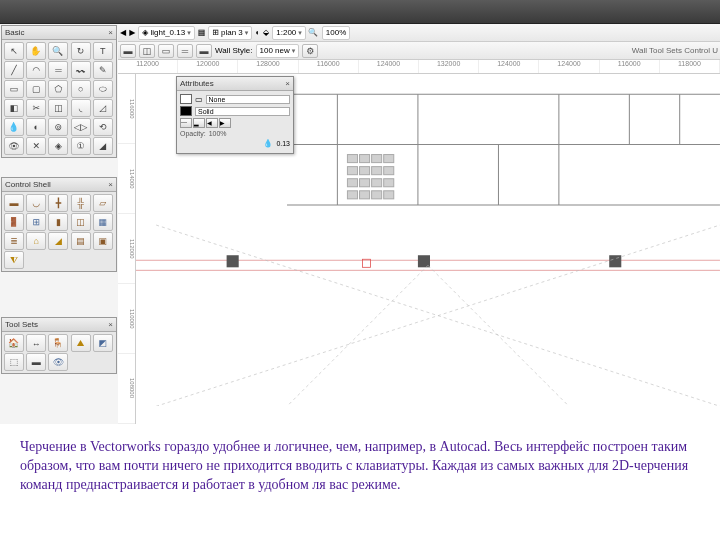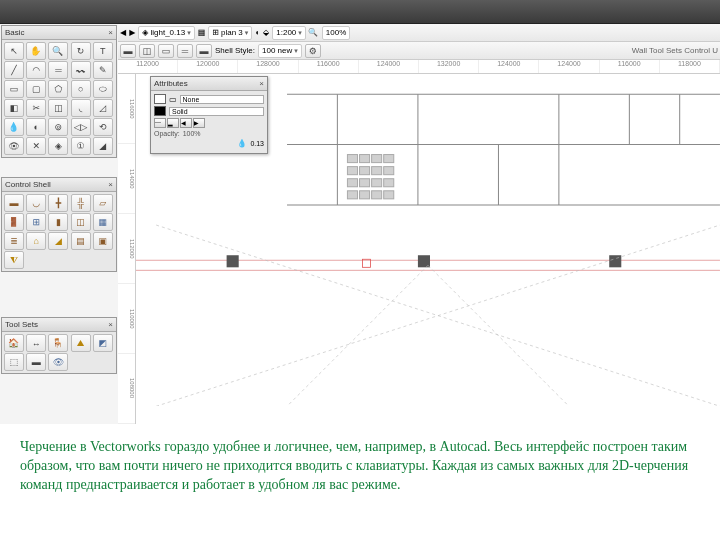--- a/index.html
+++ b/index.html
@@ -18,31 +18,31 @@
 .right-area { flex: 1; display: flex; flex-direction: column; background: #fff; }
 .toolbar-row { height: 18px; background: linear-gradient(#f8f8f8,#e8e8e8); border-bottom: 1px solid #ccc; display: flex; align-items: center; font-size: 8px; padding: 0 2px; gap: 3px; }
 .tb-item { display: flex; align-items: center; gap: 2px; padding: 0 3px; border: 1px solid #ccc; background: #fff; height: 14px; border-radius: 2px; }
 .tb-item .chev { font-size: 7px; color: #666; }
 .ruler-row { height: 14px; background: #fff; border-bottom: 1px solid #ccc; display: flex; font-size: 7px; color: #888; }
 .ruler-row span { flex: 1; text-align: center; border-right: 1px solid #eee; }
 .canvas-wrap { flex: 1; display: flex; position: relative; }
 .vruler { width: 18px; background: #fff; border-right: 1px solid #ccc; display: flex; flex-direction: column; font-size: 6px; color: #888; }
 .vruler span { flex: 1; writing-mode: vertical-rl; text-align: center; border-bottom: 1px solid #eee; }
 .canvas { flex: 1; background: #fff; position: relative; overflow: hidden; }
-.attr-panel { position: absolute; top: 2px; left: 14px; width: 118px; background: #e8e8e8; border: 1px solid #888; box-shadow: 1px 1px 3px rgba(0,0,0,.3); z-index: 10; }
+.attr-panel { position: absolute; top: 2px; left: 40px; width: 118px; background: #e8e8e8; border: 1px solid #888; box-shadow: 1px 1px 3px rgba(0,0,0,.3); z-index: 10; }
 .attr-body { padding: 3px; font-size: 8px; }
 .attr-row { display: flex; align-items: center; gap: 3px; margin-bottom: 2px; }
 .swatch { width: 12px; height: 10px; border: 1px solid #666; background: #fff; }
 .swatch.black { background: #000; }
 .attr-select { flex: 1; font-size: 7px; border: 1px solid #aaa; background: #fff; padding: 0 2px; }
 .attr-btns { display: flex; gap: 1px; }
 .attr-btn { width: 12px; height: 10px; border: 1px solid #999; background: linear-gradient(#fff,#ddd); font-size: 6px; }
 .opacity-label { font-size: 7px; color: #555; }
 .drawing { position: absolute; inset: 0; }
-.caption { padding: 14px 20px 0 20px; font-size: 14px; line-height: 1.35; color: #15803d; font-family: Georgia, serif; }
+.caption { padding: 14px 20px 0 20px; font-size: 14px; line-height: 1.35; color: #4c1d95; font-family: Georgia, serif; }
 </style>
 </head>
 <body>
 
 <div class="topbar"></div>
 
 <div class="app">
 
   <div class="left-col">
 
@@ -156,21 +156,21 @@
         <span>100%</span>
       </div>
     </div>
 
     <div class="toolbar-row">
       <span class="tool" style="width:16px;height:14px">▬</span>
       <span class="tool" style="width:16px;height:14px">◫</span>
       <span class="tool" style="width:16px;height:14px">▭</span>
       <span class="tool" style="width:16px;height:14px">═</span>
       <span class="tool" style="width:16px;height:14px">▬</span>
-      <span>Shell Style:</span>
+      <span>Wall Style:</span>
       <div class="tb-item">
         <span>100 new</span>
         <span class="chev">▾</span>
       </div>
       <span class="tool" style="width:16px;height:14px">⚙</span>
       <span style="margin-left:auto;color:#666">Wall Tool Sets Control U</span>
     </div>
 
     <div class="ruler-row">
       <span>112000</span>

